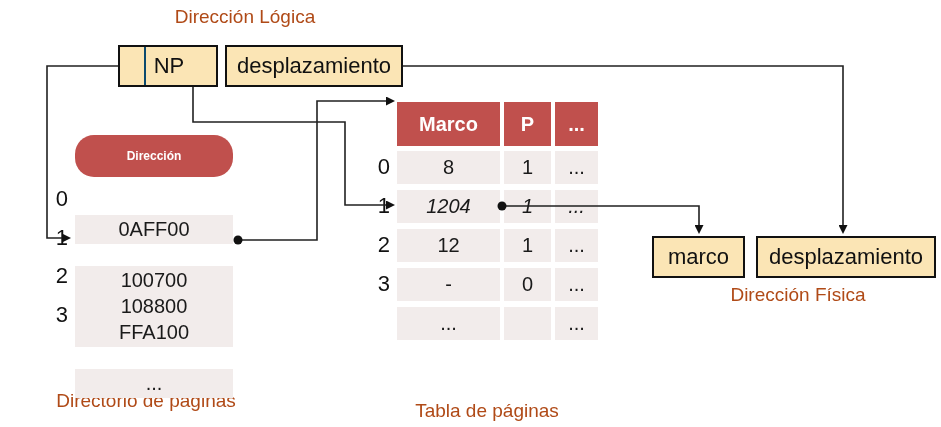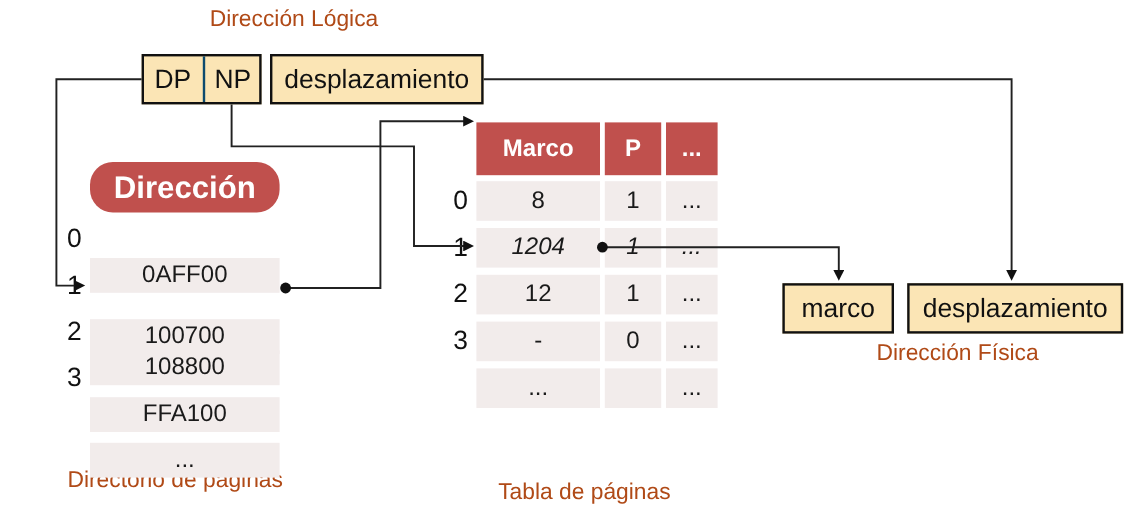--- a/index.html
+++ b/index.html
@@ -30,23 +30,23 @@
   .td{
     position:absolute;background:#F2ECEB;color:#1a1a1a;
     display:flex;align-items:center;justify-content:center;box-sizing:border-box;
     font-size:20px;
   }
   .idx{
     position:absolute;font-size:22px;color:#111;text-align:right;width:30px;
   }
 
   
-  .dir-th{left:75px;top:135px;width:158px;height:42px;font-size:26px;border-radius:19px;}
+  .dir-th{left:75px;top:135px;width:158px;height:42px;font-size:12px;border-radius:19px;}
   .dir-td{left:75px;width:158px;height:29px;margin-top:32px;}
-  .dir-r0{top:183px;} .dir-r1{top:234px;} .dir-r2{top:260px;} .dir-r3{top:299px;} .dir-r4{top:337px;}
+  .dir-r0{top:183px;} .dir-r1{top:234px;} .dir-r2{top:260px;} .dir-r3{top:286px;} .dir-r4{top:337px;}
   .dir-i0{left:38px;top:186px;} .dir-i1{left:38px;top:225px;} .dir-i2{left:38px;top:263px;} .dir-i3{left:38px;top:302px;}
 
   
   .pt-c0{left:397px;width:103px;}
   .pt-c1{left:504px;width:47px;}
   .pt-c2{left:555px;width:43px;}
   .pt-th{top:102px;height:44px;font-size:20px;}
   .pt-td{height:33px;}
   .pt-r0{top:151px;} .pt-r1{top:190px;font-style:italic;} .pt-r2{top:229px;} .pt-r3{top:268px;} .pt-r4{top:307px;}
   .pt-i0{left:360px;top:154px;} .pt-i1{left:360px;top:193px;} .pt-i2{left:360px;top:232px;} .pt-i3{left:360px;top:271px;}
@@ -62,21 +62,20 @@
 <body>
 
 <div class="canvas">
 
   <div class="caption cap-logical">Dirección Lógica</div>
   <div class="caption cap-dir">Directorio de páginas</div>
   <div class="caption cap-pt">Tabla de páginas</div>
   <div class="caption cap-phys">Dirección Física</div>
 
   <div class="creambox dpnp">
-    <div class="cell cell-dp">DP</div>
     <div class="cell cell-np">NP</div>
   </div>
   <div class="creambox box-offset-logical">desplazamiento</div>
 
   <div class="th dir-th">Dirección</div>
   <div class="idx dir-i0">0</div>
   <div class="idx dir-i1">1</div>
   <div class="idx dir-i2">2</div>
   <div class="idx dir-i3">3</div>
   <div class="td dir-td dir-r0">0AFF00</div>

